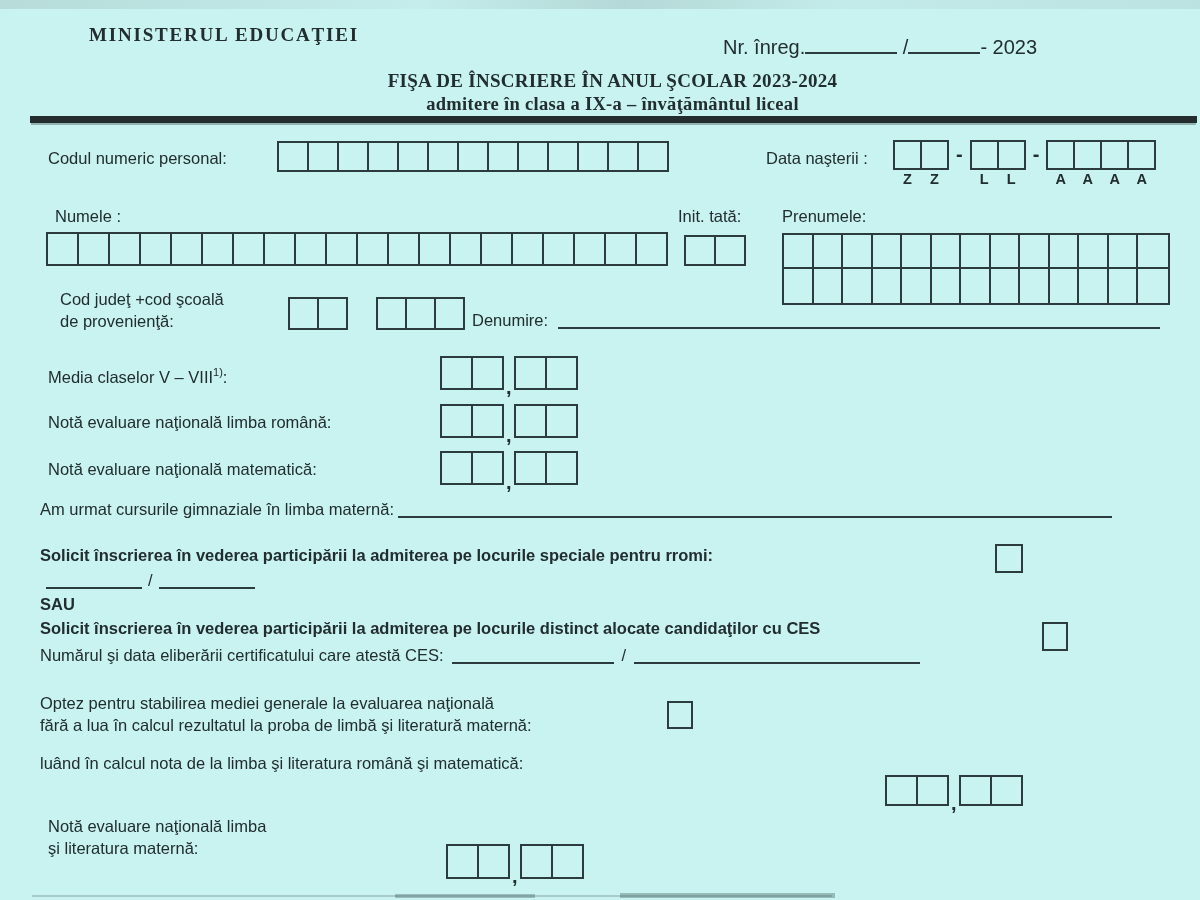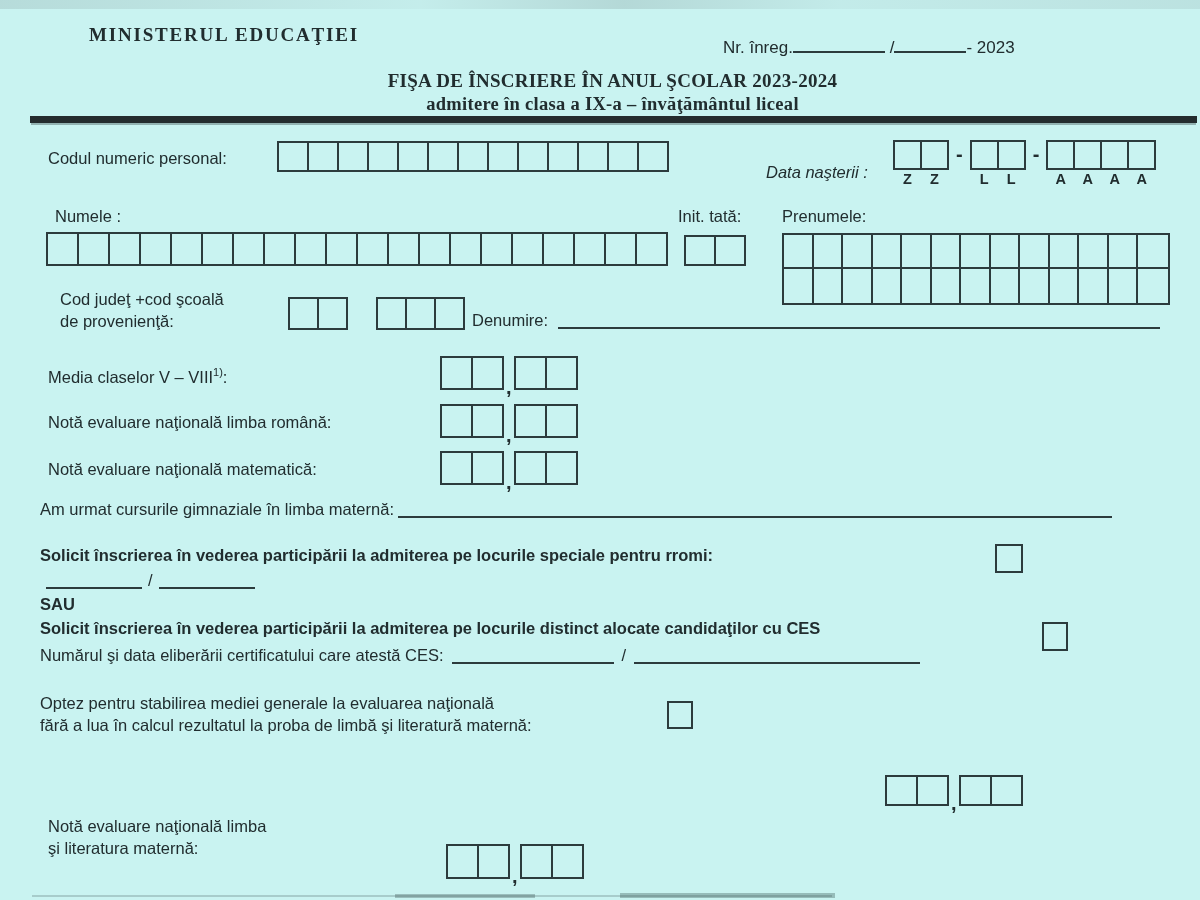--- a/index.html
+++ b/index.html
@@ -65,21 +65,21 @@
   .flexline{display:flex;align-items:center;}
   .artifact{position:absolute;pointer-events:none;}
 </style>
 </head>
 <body>
 
 <div class="artifact" style="left:0;top:0;width:1200px;height:9px;background:linear-gradient(90deg,rgba(140,165,165,.30),rgba(140,165,165,.08) 35%,rgba(140,165,165,.34) 52%,rgba(140,165,165,.10) 70%,rgba(140,165,165,.22));"></div>
 
 <div id="ministry" class="abs serif bold" style="left:62px;top:24px;">MINISTERUL EDUCAŢIEI</div>
 
-<div class="abs nowrap" style="left:723px;top:36px;font-size:17px;">
+<div class="abs nowrap" style="left:723px;top:36px;font-size:20px;">
   <span>Nr. înreg.</span><span class="blank" style="width:92px;"></span>
   <span>/</span><span class="blank" style="width:72px;"></span><span>- 2023</span>
 </div>
 
 <div id="title-block" class="abs serif bold">
   <div id="title-line1">FIŞA DE ÎNSCRIERE ÎN ANUL ŞCOLAR 2023-2024</div>
   <div><span id="title-line2">admitere în clasa a IX-a – învăţământul liceal</span></div>
 </div>
 
 <div id="rule" class="abs"></div>
@@ -94,21 +94,21 @@
     <div class="cell"></div>
     <div class="cell"></div>
     <div class="cell"></div>
     <div class="cell"></div>
     <div class="cell"></div>
     <div class="cell"></div>
     <div class="cell"></div>
     <div class="cell"></div>
   </div>
 
-<div class="abs" style="left:766px;top:163px;font-style:italic;">Data naşterii :</div>
+<div class="abs" style="left:766px;top:149px;">Data naşterii :</div>
 <div class="abs dategroups" style="left:893px;top:140px;">
   <div class="lgroup">
       <div class="lcell">
         <div class="cell"></div>
         <div class="letter">Z</div>
       </div>
       <div class="lcell">
         <div class="cell"></div>
         <div class="letter">Z</div>
       </div>
@@ -282,20 +282,21 @@
   <span class="blank" style="width:286px;margin-left:8px;"></span>
 </div>
 
 <div class="abs lh2" style="left:40px;top:692px;">
   <div>Optez pentru stabilirea mediei generale la evaluarea naţională</div>
   <div>fără a lua în calcul rezultatul la proba de limbă şi literatură maternă:</div>
 </div>
 <div class="abs checkbox" style="left:667px;top:701px;width:26px;height:28px;"></div>
 
 <div class="abs lh2" style="left:40px;top:752px;">
+  <div>luând în calcul nota de la limba şi literatura română şi matematică:</div>
 </div>
 <div class="abs score small" style="left:885px;top:775px;">
   <div class="cellrow">
       <div class="cell"></div>
       <div class="cell"></div>
     </div>
   <span class="comma">,</span>
   <div class="cellrow">
       <div class="cell"></div>
       <div class="cell"></div>

